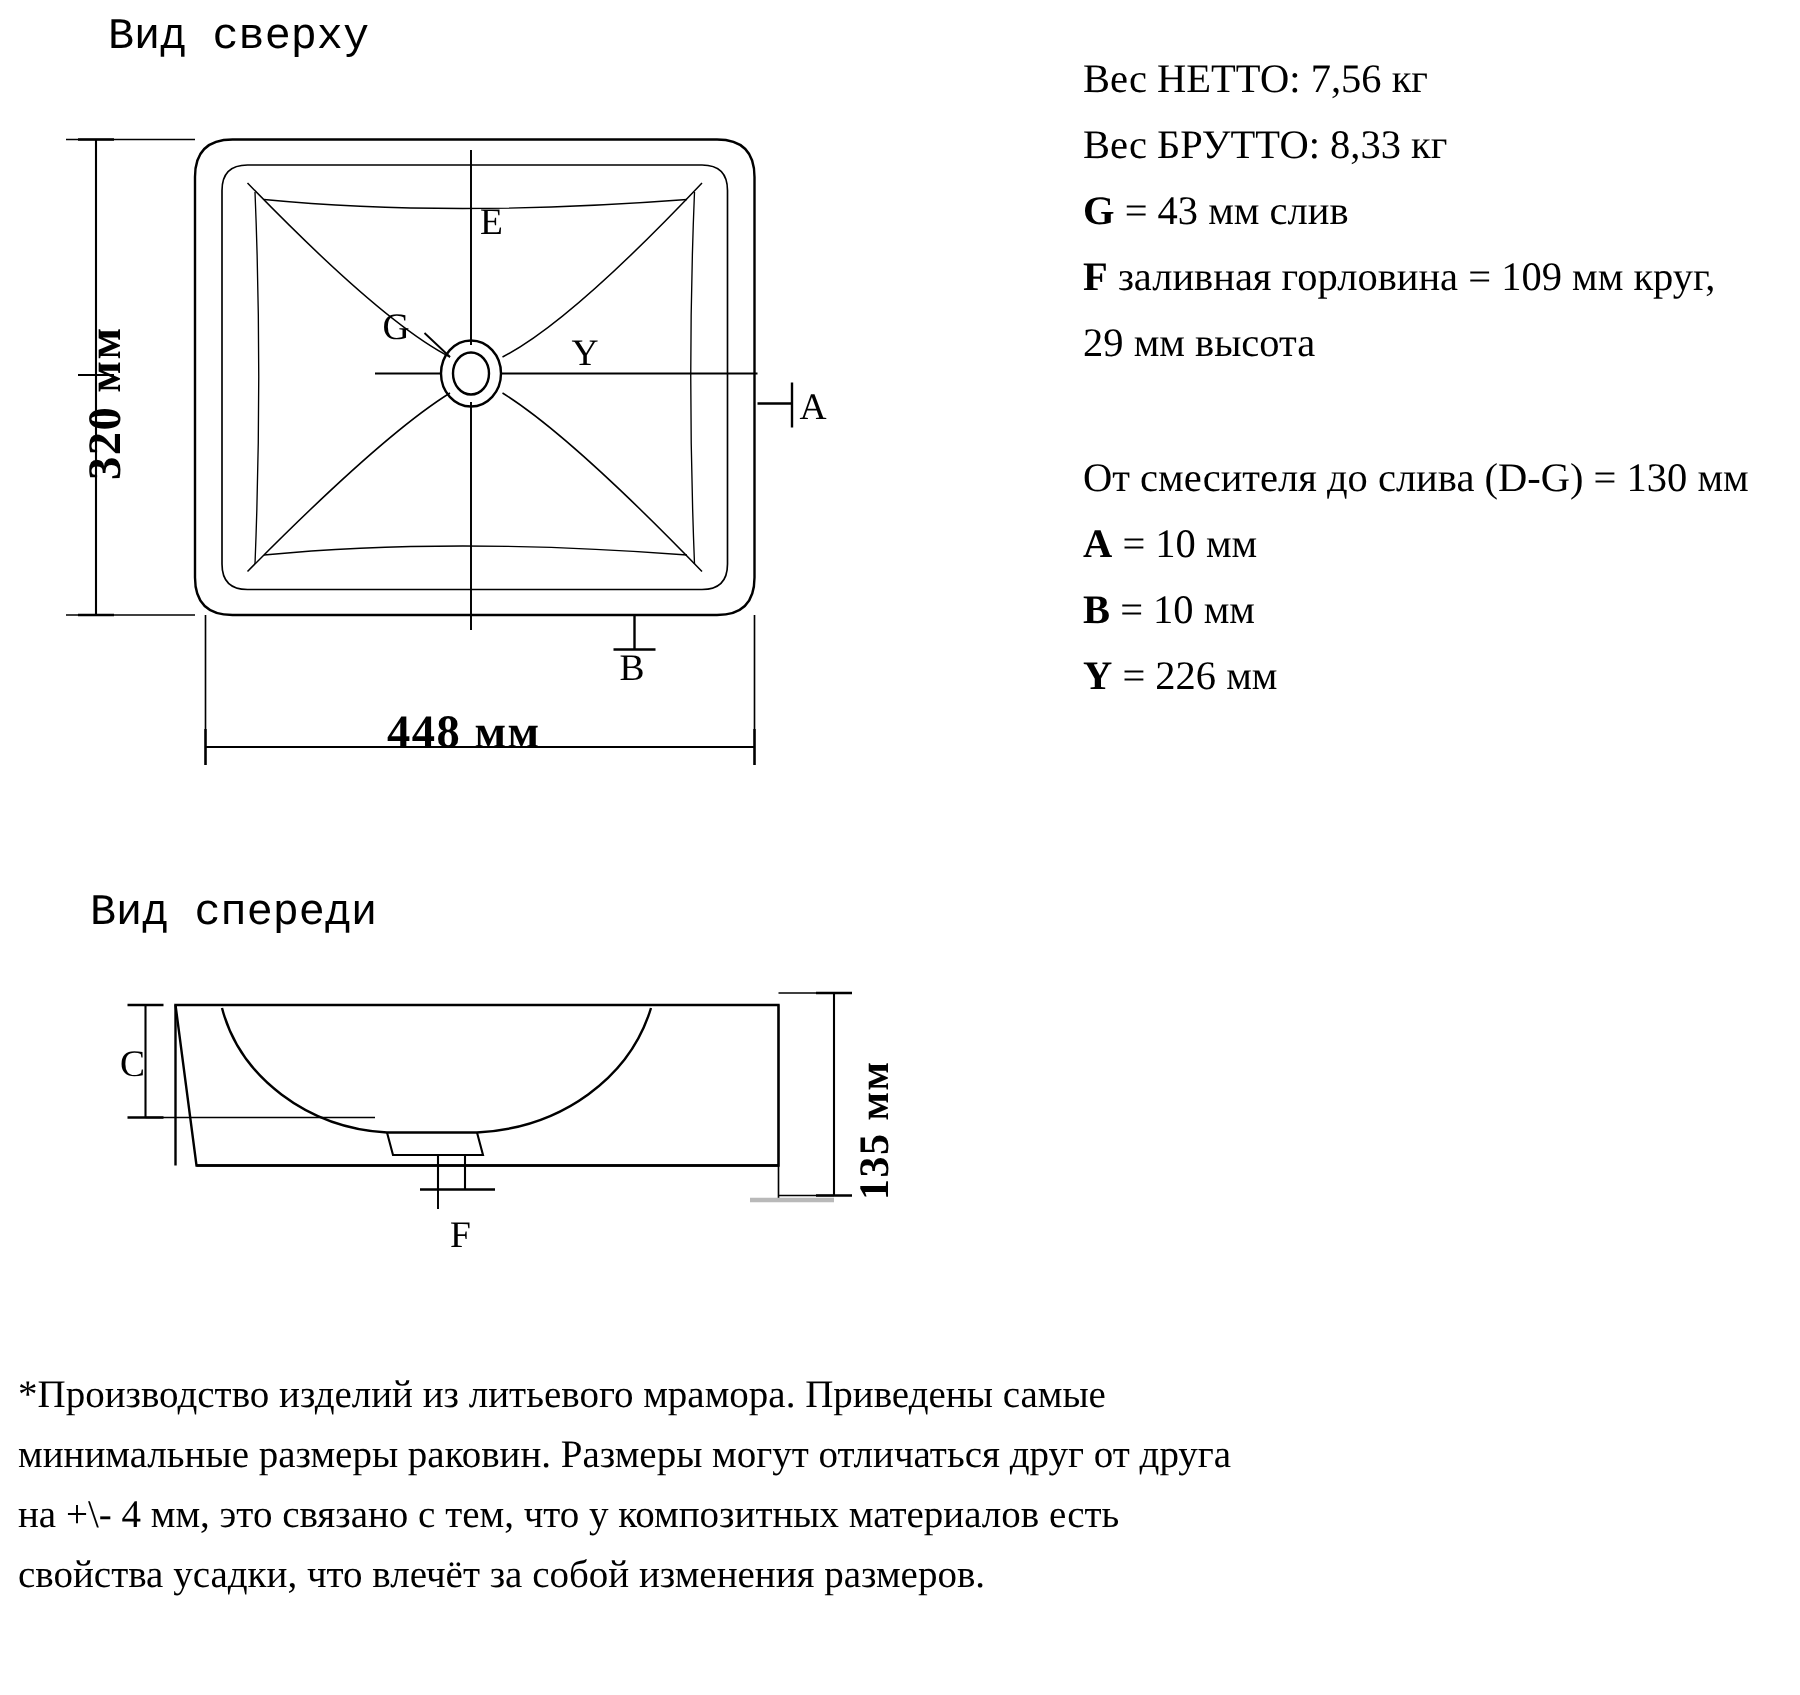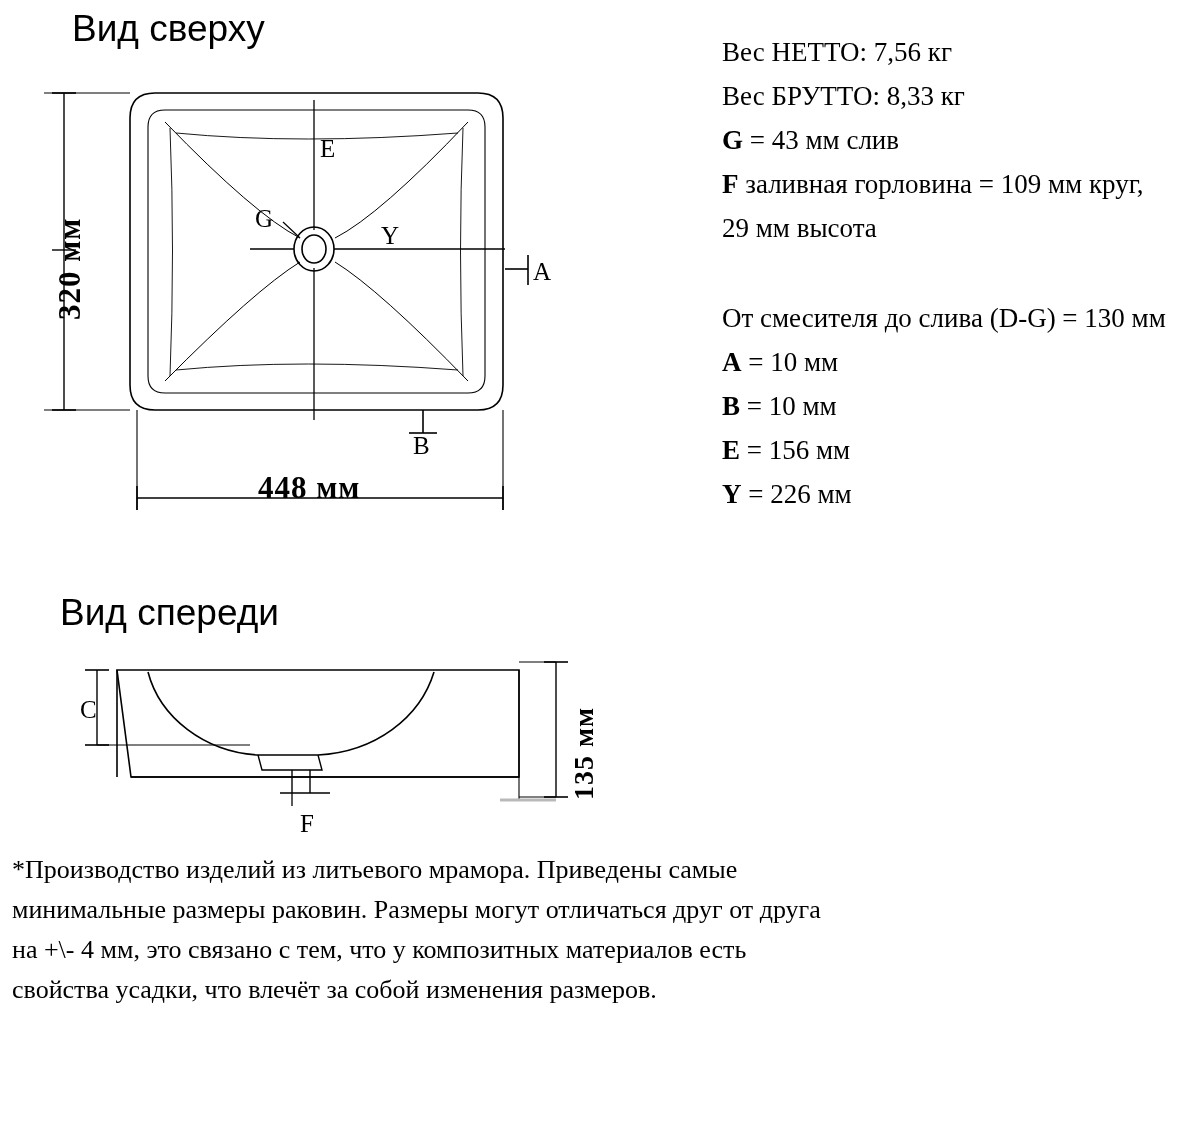--- a/index.html
+++ b/index.html
@@ -19,22 +19,22 @@
   .page {
     position: absolute;
     left: 0; top: 0;
     width: 1200px;
     height: 1130px;
   }
 
   
   .view-title {
     position: absolute;
-    font-size: 37px;
-    font-family: Liberation Sans, sans-serif;
+    font-size: 29px;
+    font-family: Liberation Mono, monospace;
     white-space: nowrap;
   }
   #top-view-title { left: 72px; top: 8px; }
   #front-view-title { left: 60px; top: 592px; }
 
   
   #drawing {
     position: absolute;
     left: 0;
     top: 0;
@@ -98,21 +98,21 @@
     font-family: "Liberation Serif", serif;
     white-space: nowrap;
   }
   .spec-line b { font-weight: 700; }
   .spec-gap { height: 46px; }
 
   
   #footnote {
     position: absolute;
     left: 12px;
-    top: 850px;
+    top: 910px;
     width: 830px;
     font-size: 26px;
     line-height: 40px;
     font-family: "Liberation Serif", serif;
   }
 </style>
 </head>
 <body>
 
 <div class="page">
@@ -239,22 +239,19 @@
     <div class="spec-line">29 мм высота</div>
     <div class="spec-gap"></div>
     <div class="spec-line">От смесителя до слива (D-G) = 130 мм</div>
     <div class="spec-line">
       <b>A</b><span> = 10 мм</span>
     </div>
     <div class="spec-line">
       <b>B</b><span> = 10 мм</span>
     </div>
     <div class="spec-line">
-      <b>E</b><span> = 156 мм</span>
-    </div>
-    <div class="spec-line">
       <b>Y</b><span> = 226 мм</span>
     </div>
   </div>
 
   <div id="footnote">*Производство изделий из литьевого мрамора. Приведены самые минимальные размеры раковин. Размеры могут отличаться друг от друга на +\- 4 мм, это связано с тем, что у композитных материалов есть свойства усадки, что влечёт за собой изменения размеров.</div>
 
 </div>
 
 </body></html>

